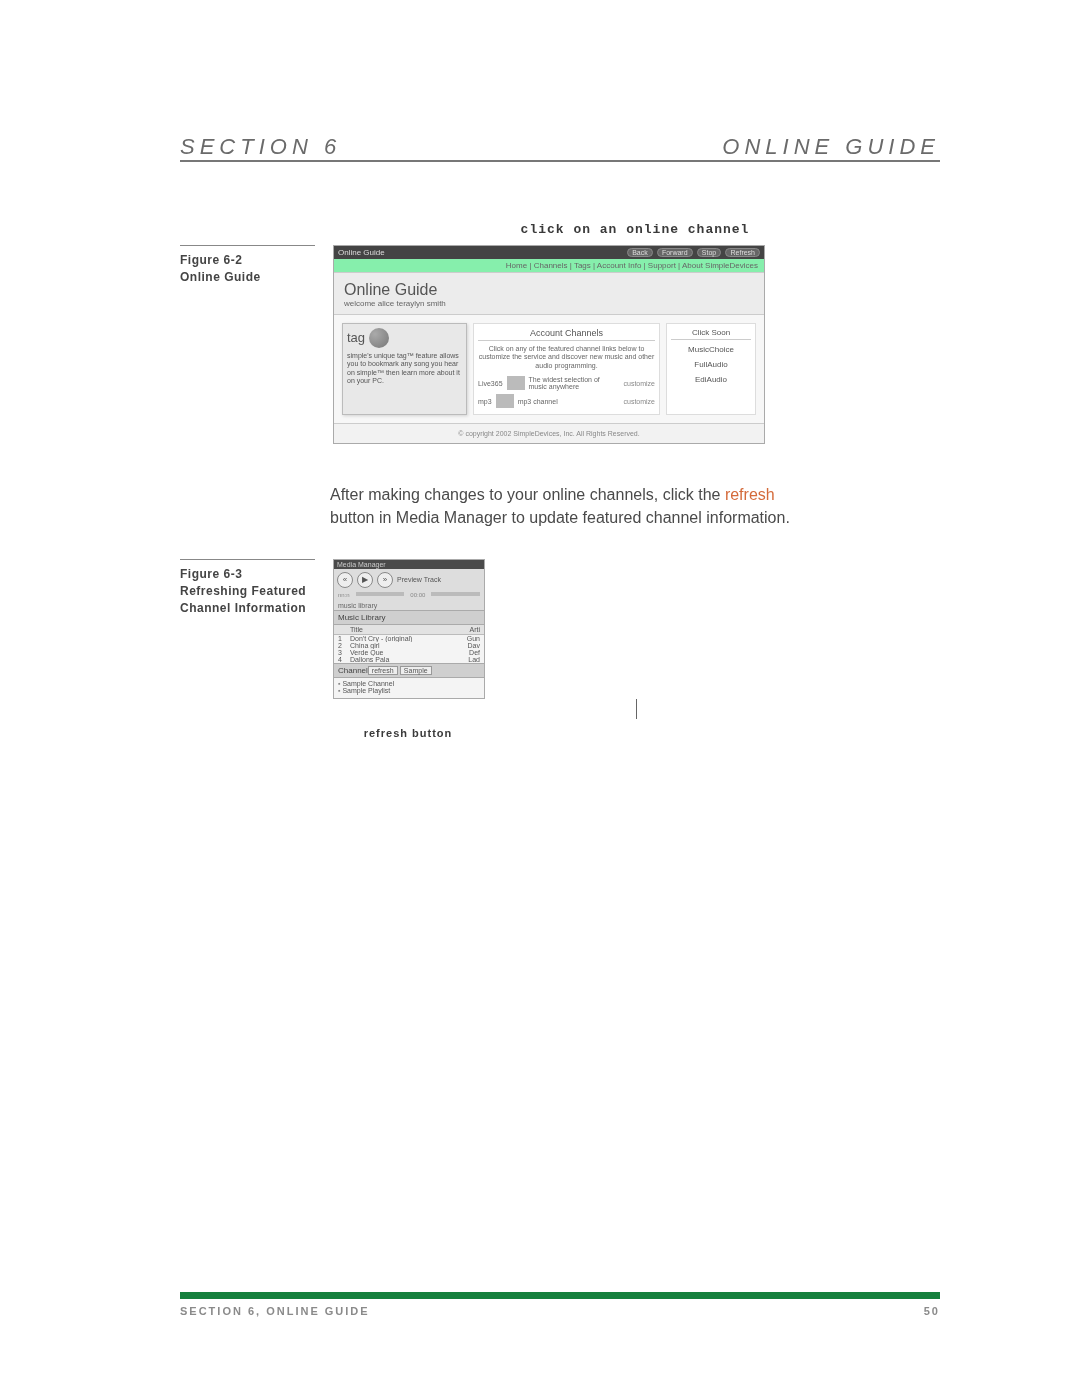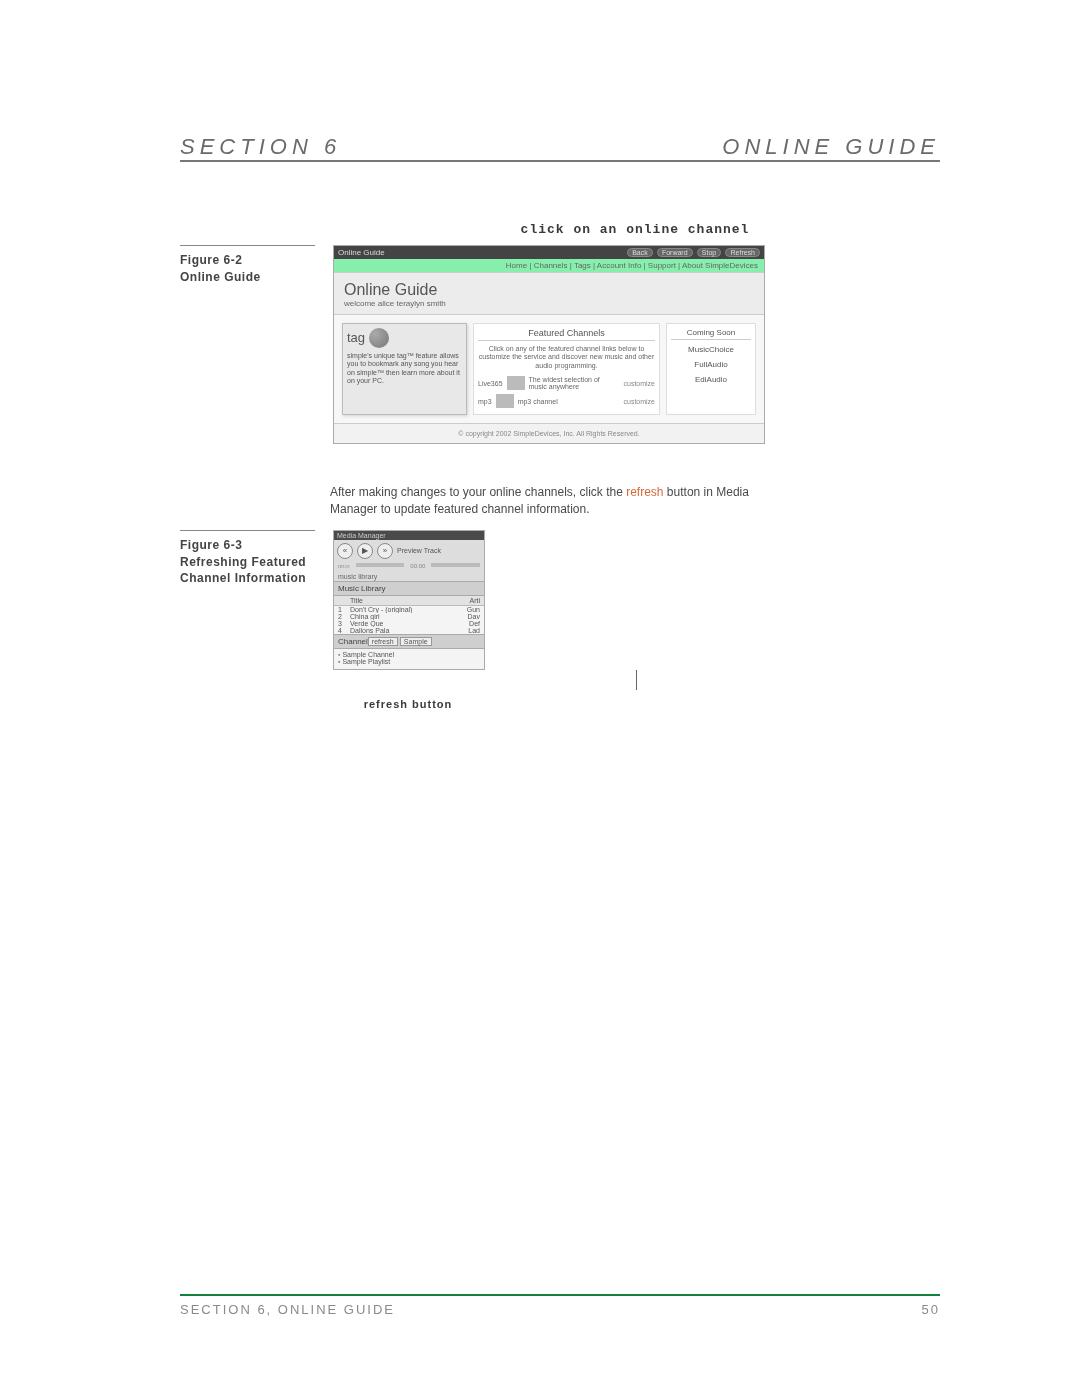--- a/index.html
+++ b/index.html
@@ -205,24 +205,24 @@
     text-align: center;
     font-size: 7px;
     color: #888;
     padding: 6px;
     background: #f2f2f2;
   }
   
   .para {
     margin-left: 150px;
     width: 460px;
-    font-size: 12px;
+    font-size: 16px;
     color: #4a4a4a;
     line-height: 1.4;
-    margin-bottom: 12px;
+    margin-bottom: 30px;
   }
   .para .refresh {
     color: #d46a3a;
   }
   
   .shot63 {
     width: 150px;
     border: 1px solid #aaa;
     background: #e8e8e8;
     font-size: 8px;
@@ -277,28 +277,28 @@
     height: 20px;
     background: #666;
     margin: 0 auto;
   }
   
   .footer {
     position: absolute;
     left: 180px;
     right: 140px;
     bottom: 80px;
-    border-top: 2px solid #15803d;
+    border-top: 7px solid #15803d;
     display: flex;
     justify-content: space-between;
     padding-top: 6px;
     color: #8a8a8a;
-    font-size: 13px;
+    font-size: 11px;
     letter-spacing: 2px;
-    font-weight: normal;
+    font-weight: bold;
   }
 </style>
 </head>
 <body>
 
 <div class="page">
 
   <div class="header-rule">
     <div class="hdr-left">SECTION 6</div>
     <div class="hdr-right">ONLINE GUIDE</div>
@@ -327,37 +327,37 @@
         <div class="welcome">welcome alice teraylyn smith</div>
         <div class="cols">
           <div class="tagbox">
             <div class="taghead">
               <span>tag</span>
               <span class="tagcircle"></span>
             </div>
             <div>simple's unique tag™ feature allows you to bookmark any song you hear on simple™ then learn more about it on your PC.</div>
           </div>
           <div class="midcol">
-            <div class="fc-head">Featured Channels</div>
+            <div class="fc-head">Account Channels</div>
             <div class="blurb">Click on any of the featured channel links below to customize the service and discover new music and other audio programming.</div>
             <div class="chrow">
               <span>Live365</span>
               <span class="chimg"></span>
               <span class="chtext">The widest selection of music anywhere</span>
               <span class="chlink">customize</span>
             </div>
             <div class="chrow">
               <span>mp3</span>
               <span class="chimg"></span>
               <span class="chtext">mp3 channel</span>
               <span class="chlink">customize</span>
             </div>
           </div>
           <div class="rightcol">
-            <div class="cs-head">Coming Soon</div>
+            <div class="cs-head">Click Soon</div>
             <div class="logo">MusicChoice</div>
             <div class="logo">FullAudio</div>
             <div class="logo">EdiAudio</div>
           </div>
         </div>
         <div class="copyline">© copyright 2002 SimpleDevices, Inc. All Rights Reserved.</div>
       </div>
     </div>
   </div>
 

